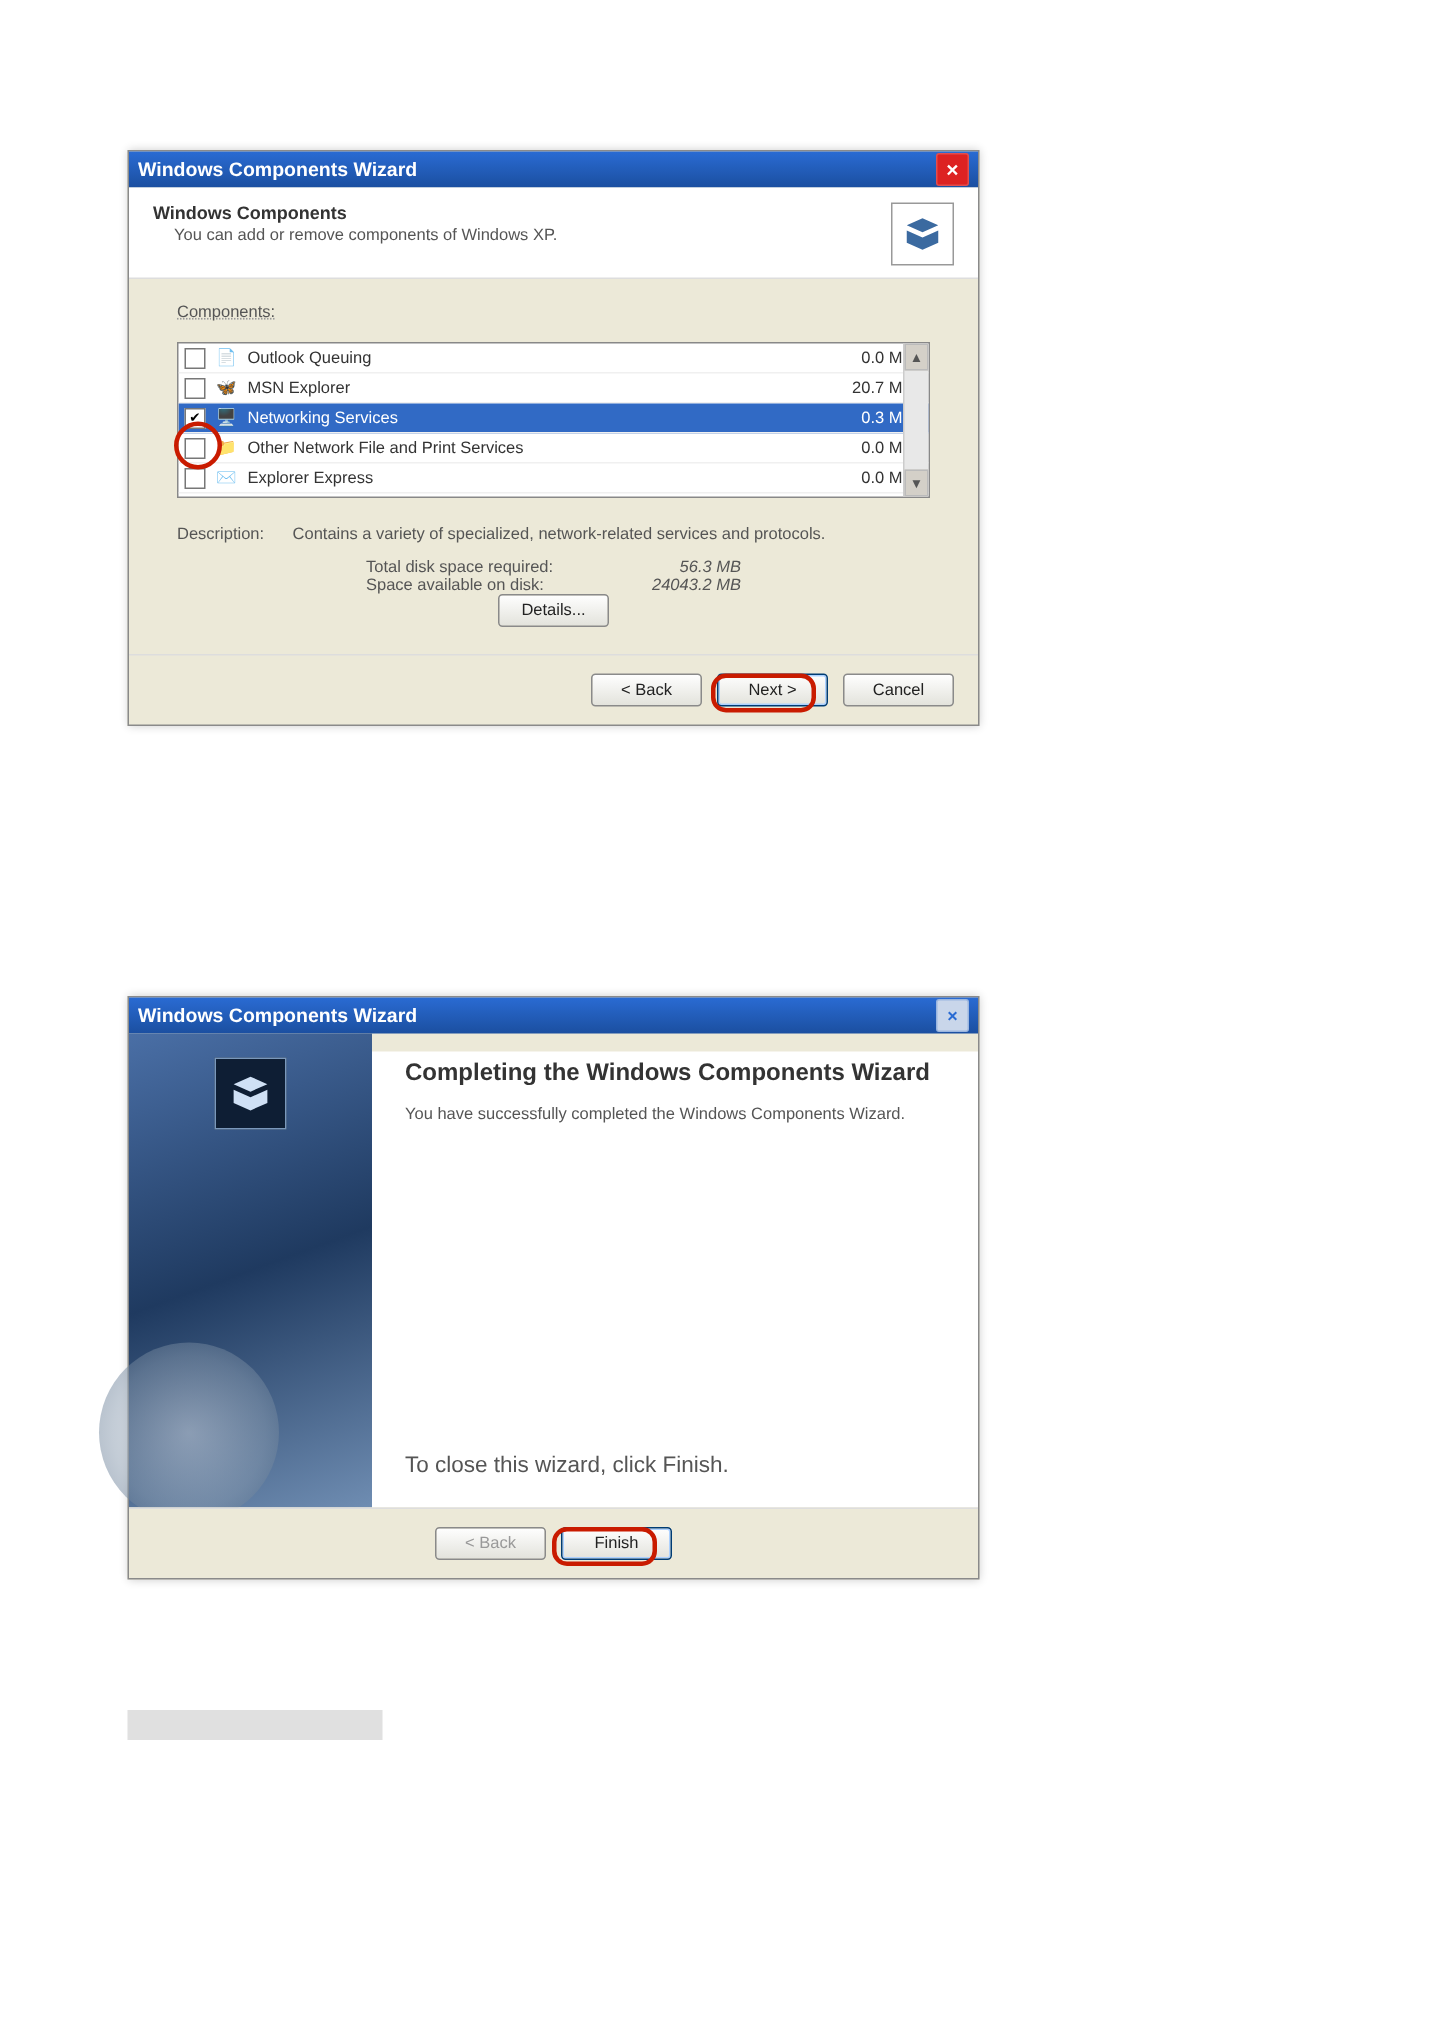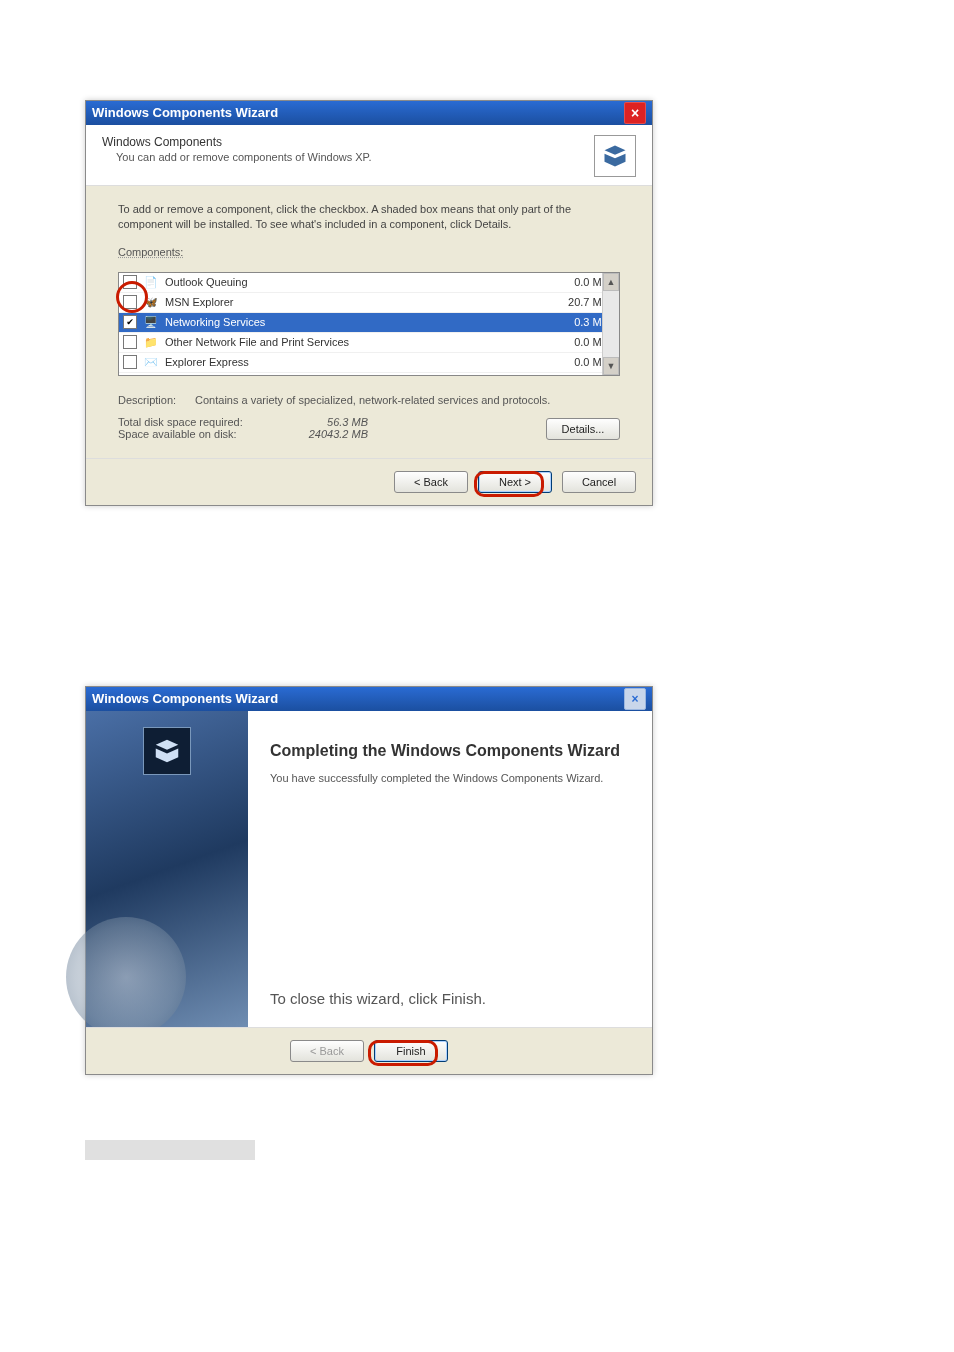--- a/index.html
+++ b/index.html
@@ -43,21 +43,21 @@
       font-weight:bold; font-size:14px;
       border-radius:2px;
     }
     .header1 {
       background:#fff;
       padding: 10px 16px 8px 16px;
       display:flex; justify-content:space-between; align-items:flex-start;
       border-bottom:1px solid #ddd;
     }
     .header1-left { flex:1; }
-    .header1-title { font-weight:normal; font-size:12px; margin-bottom:2px;}
+    .header1-title { font-weight:bold; font-size:12px; margin-bottom:2px;}
     .header1-sub { font-size:11px; color:#555; padding-left:14px;}
     .header1-icon {
       width:40px;height:40px;
       border:1px solid #999; background:#fff;
       display:flex;align-items:center;justify-content:center;
     }
     .header1-icon svg{width:28px;height:28px;}
 
     .body1 { padding: 16px 32px 18px 32px; }
     .instr { font-size:11px; color:#444; line-height:1.35; margin-bottom:14px;}
@@ -77,21 +77,21 @@
     .chk.checked::after{content:"✔";font-size:9px;line-height:1;}
     .ric { width:16px;height:16px;margin-right:6px;display:flex;align-items:center;justify-content:center;}
     .rname{flex:1;}
     .rsize{width:60px;text-align:right;padding-right:6px;}
     .scroll {position:absolute;right:0;top:0;bottom:0;width:16px;background:#e8e8e8;border-left:1px solid #ccc;display:flex;flex-direction:column;justify-content:space-between;}
     .sarrow{height:16px;background:#d4d0c8;border:1px solid #bbb;display:flex;align-items:center;justify-content:center;font-size:9px;color:#555;}
 
     .desc { margin-top:8px; font-size:11px; color:#555;}
     .desc .lbl{display:inline-block;width:74px;margin-top:10px;}
 
-    .space-row{display:flex;align-items:flex-end;margin-top:10px;}
+    .space-row{display:flex;align-items:center;margin-top:10px;flex-direction:column;}
     .space-left{flex:1;}
     .space-line{display:flex;font-size:11px;color:#555;}
     .space-line .k{width:170px;}
     .space-line .v{width:80px;text-align:right;font-style:italic;}
 
     .btn {
       height:22px;min-width:74px;
       background:linear-gradient(#fefefe,#e3e3dc);
       border:1px solid #8a8a8a; border-radius:3px;
       font-size:11px;color:#222; padding:0 12px;
@@ -132,21 +132,21 @@
       padding-top:16px;
     }
     .sidepanel .iconbox{width:46px;height:46px;border:1px solid #7a98bb;background:#0e1e34;display:flex;align-items:center;justify-content:center;margin-bottom:8px;}
     .sidepanel .iconbox svg{width:30px;height:30px;}
     .sidepanel .cd{
       width:120px;height:120px;border-radius:50%;
       background:radial-gradient(circle,#cfd6df 0%,#8799ad 60%,#3e5876 100%);
       position:absolute; bottom:-10px; left:-20px;
       opacity:.5;
     }
-    .main2{flex:1;background:#fff;padding:30px 22px 10px 22px;display:flex;flex-direction:column;}
+    .main2{flex:1;background:#fff;padding:5px 22px 10px 22px;display:flex;flex-direction:column;margin-top:12px;}
     .h2title{font-weight:bold;font-size:16px;line-height:1.25;margin-bottom:10px;}
     .p2{font-size:11px;color:#555;line-height:1.4;margin-bottom:auto;}
     .p2close{font-size:15px;color:#555;margin-top:auto;margin-bottom:10px;}
 
     .footer2{background:#ece9d8;border-top:1px solid #ddd;padding:12px 16px;display:flex;justify-content:center;gap:10px;position:relative;}
 
     
     .greybar{width:170px;height:20px;background:#e0e0e0;position:absolute;left:85px;top:1140px;}
   </style>
 </head>
@@ -164,21 +164,20 @@
       <div class="header1-sub">You can add or remove components of Windows XP.</div>
     </div>
     <div class="header1-icon">
       <svg viewBox="0 0 24 24">
           <path fill="#3b6aa0" d="M3 7l9-4 9 4-9 4-9-4zm0 3l9 4 9-4v7l-9 4-9-4v-7z"></path>
         </svg>
     </div>
   </div>
 
   <div class="body1">
-    <div class="instr">To add or remove a component, click the checkbox. A shaded box means that only part of the component will be installed. To see what's included in a component, click Details.</div>
     <div class="comp-label">Components:</div>
 
     <div class="listbox">
       <div class="row">
         <span class="chk"></span>
         <span class="ric">📄</span>
         <span class="rname">Outlook Queuing</span>
         <span class="rsize">0.0 MB</span>
       </div>
       <div class="row">

